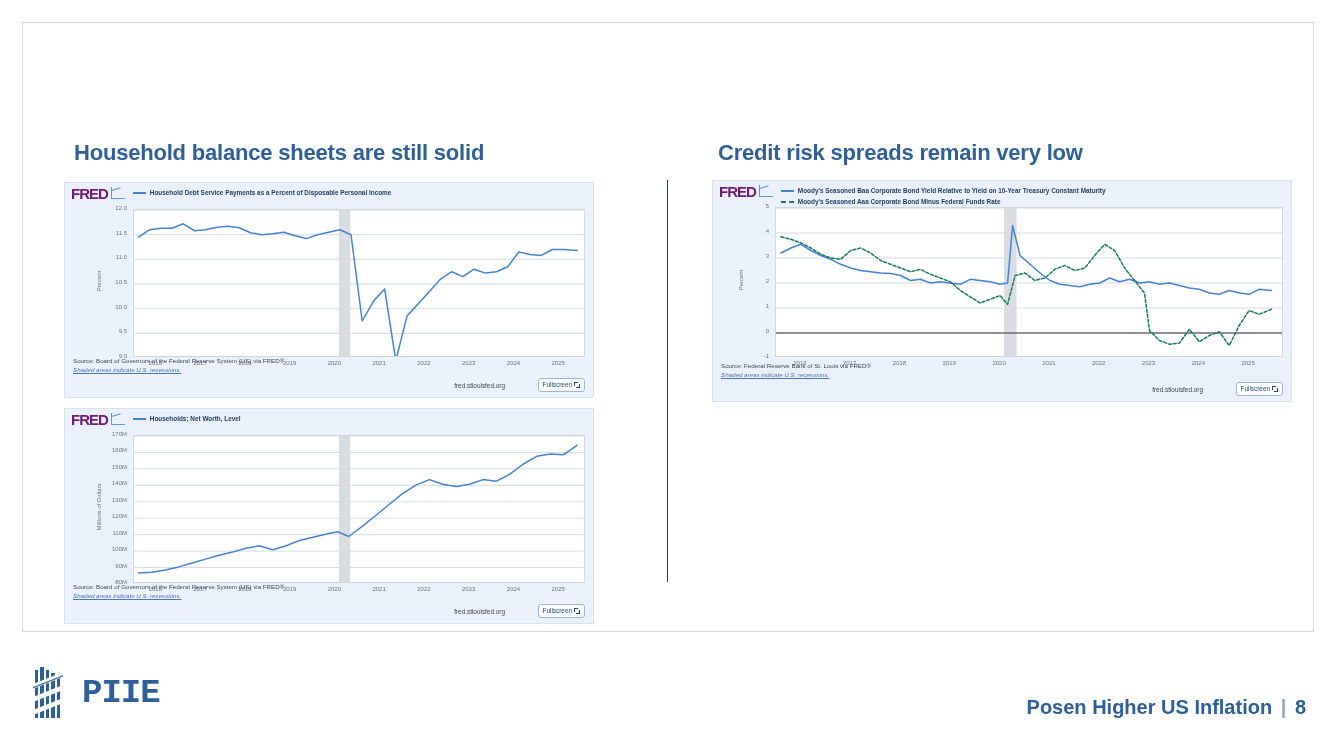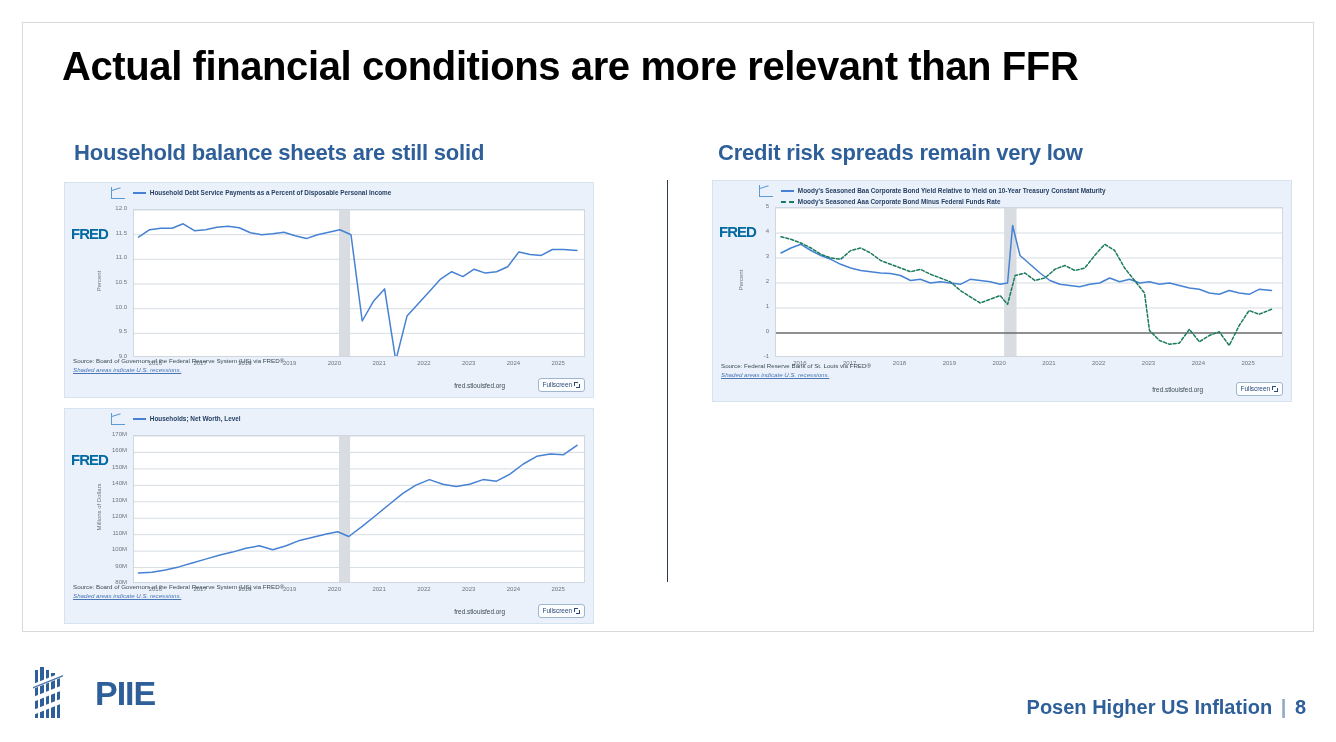--- a/index.html
+++ b/index.html
@@ -33,22 +33,22 @@
   
   .fred{
     position:absolute;background:#eaf1fa;border:1px solid #d5e2f0;
     box-sizing:border-box;padding:0;
   }
   .fred-head{
     position:relative;height:22px;padding:4px 6px 0 6px;box-sizing:border-box;
     display:flex;align-items:flex-start;
   }
   .fred-logo{
-    font-size:15px;font-weight:bold;color:#0369a1;letter-spacing:-1px;
-    line-height:13px;font-family:"Liberation Sans",sans-serif;margin-top:40px;
+    font-size:15px;font-weight:bold;color:#701a75;letter-spacing:-1px;
+    line-height:13px;font-family:"Liberation Sans",sans-serif;
   }
   .fred-logo-icon{
     display:inline-block;width:13px;height:11px;margin-left:3px;
     border-bottom:1.5px solid #5a9bd5;border-left:1.5px solid #5a9bd5;
     position:relative;vertical-align:middle;
   }
   .fred-logo-icon::after{
     content:"";position:absolute;left:1px;bottom:1px;width:10px;height:6px;
     border-top:1.5px solid #5a9bd5;transform:rotate(-18deg);
     transform-origin:left bottom;
@@ -88,34 +88,33 @@
   .fs-icon{display:inline-block;width:6px;height:6px;position:relative;}
   .fs-icon::before,.fs-icon::after{
     content:"";position:absolute;width:3px;height:3px;
   }
   .fs-icon::before{top:0;left:0;border-top:1px solid #2b4a78;border-left:1px solid #2b4a78;}
   .fs-icon::after{bottom:0;right:0;border-bottom:1px solid #2b4a78;border-right:1px solid #2b4a78;}
 
   
   .footer-logo{position:absolute;left:33px;top:664px;display:flex;align-items:center;}
   .piie-mark{width:42px;height:58px;}
-  .piie-word{font-size:34px;font-weight:bold;color:#2e5f99;letter-spacing:-1px;margin-left:20px;line-height:34px;}
+  .piie-word{font-size:34px;font-weight:bold;color:#2e5f99;letter-spacing:-1px;margin-left:7px;line-height:34px;font-family:Liberation Mono, monospace;}
   .footer-right{
     position:absolute;right:30px;top:696px;font-size:20px;font-weight:bold;color:#2e5f99;
     white-space:nowrap;
   }
   .footer-sep{color:#8fa9c4;margin:0 3px;}
 </style>
 </head>
 <body>
 
 <div class="slide">
   <div class="slide-frame"></div>
 
-  <div class="slide-title">Actual financial conditions are more relevant than FFR</div>
 
   <div class="col-heading" id="heading-right">Credit risk spreads remain very low</div>
   <div class="col-heading" id="heading-left">Household balance sheets are still solid</div>
 
   <div class="divider"></div>
 
   <div class="fred" id="card-0" style="left:64px;top:182px;width:530px;height:216px;">
     <div class="fred-head">
       <span class="fred-logo">FRED</span>
       <span class="fred-logo-icon"></span>

